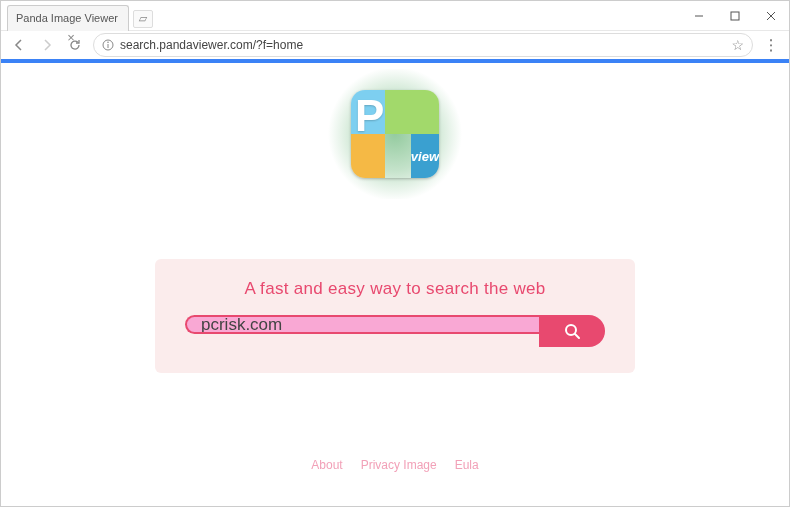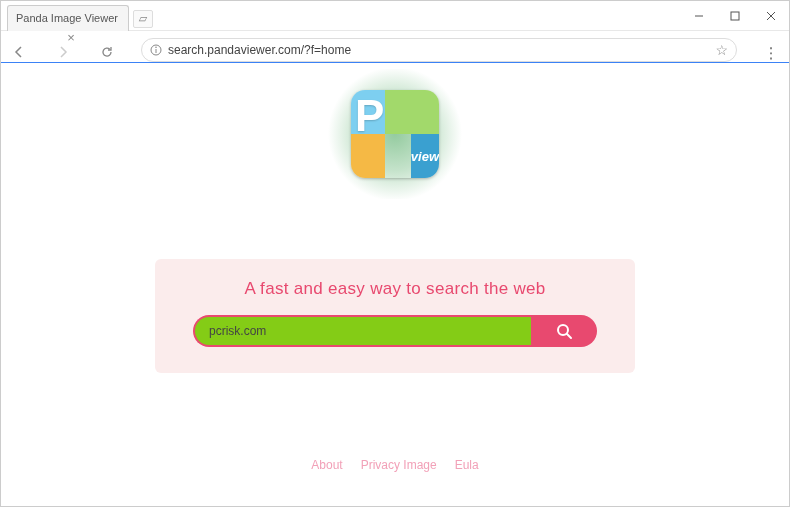--- a/index.html
+++ b/index.html
@@ -8,45 +8,45 @@
 
 .titlebar { height: 30px; background: #fff; display: flex; align-items: center; border-bottom: 1px solid #e8e8e8; }
 .tab { display: flex; align-items: center; height: 26px; margin-left: 6px; margin-top: 4px; padding: 0 10px 0 8px; border: 1px solid #ccc; border-bottom: none; border-radius: 3px 3px 0 0; font-size: 11px; color: #555; background: #f5f5f5; gap: 6px; flex-direction: column; }
 .tab-favicon { width: 14px; height: 14px; }
 .tab-close { margin-left: 8px; font-size: 13px; color: #888; cursor: pointer; }
 .new-tab { margin-left: 4px; margin-top: 6px; width: 20px; height: 18px; display: flex; align-items: center; justify-content: center; color: #888; font-size: 11px; border: 1px solid #ddd; border-radius: 2px; background: #fafafa; }
 .win-controls { margin-left: auto; display: flex; height: 100%; }
 .win-btn { width: 36px; display: flex; align-items: center; justify-content: center; color: #555; font-size: 11px; }
 
 
-.addrbar { height: 32px; display: flex; align-items: flex-end; padding: 0 8px; border-bottom: 1px solid #3b82f6; gap: 24px; }
+.addrbar { height: 32px; display: flex; align-items: center; padding: 0 8px; border-bottom: 4px solid #3b82f6; gap: 8px; }
 .nav-btn { width: 20px; height: 20px; display: flex; align-items: center; justify-content: center; color: #888; font-size: 13px; }
 .addrfield { flex: 1; height: 24px; border: 1px solid #ddd; border-radius: 12px; display: flex; align-items: center; padding: 0 8px; font-size: 12px; color: #666; gap: 6px; }
 .addrfield input { flex: 1; border: none; outline: none; font-size: 12px; color: #444; background: transparent; }
 .star { color: #888; font-size: 14px; }
 .menu-dots { width: 20px; color: #666; font-size: 15px; text-align: center; }
 
 
 .page { position: relative; height: calc(100% - 62px); background: #fff; display: flex; flex-direction: column; align-items: center; }
 
 .logo-wrap { margin-top: 6px; position: relative; }
 .glow { width: 160px; height: 130px; background: radial-gradient(circle, rgba(60,160,80,0.55) 0%, rgba(60,160,80,0.3) 35%, rgba(60,160,80,0) 65%); display: flex; align-items: center; justify-content: center; }
 .logo { width: 88px; height: 88px; border-radius: 14px; display: grid; grid-template-columns: 1fr 1fr; grid-template-rows: 1fr 1fr; overflow: hidden; box-shadow: 0 1px 3px rgba(0,0,0,0.25); }
 .logo div { display: flex; align-items: center; justify-content: center; }
 .q1 { background: #7dcff0; }
 .q2 { background: #a2d96b; }
 .q3 { background: #f5b945; }
 .q4 { background: #3aa0d0; margin-left: 26px; }
 .p-letter { position: absolute; left: 40px; top: 22px; font-size: 44px; font-weight: 700; color: #fff; font-family: Arial; text-shadow: 0 1px 2px rgba(0,0,0,0.2); }
 .view-text { font-size: 13px; color: #fff; font-weight: 600; font-style: italic; }
 
-.search-card { margin-top: 60px; width: 480px; background: #fbecec; border-radius: 6px; padding: 20px 38px 26px; text-align: center; }
+.search-card { margin-top: 60px; width: 480px; background: #fbecec; border-radius: 6px; padding: 20px 30px 26px; text-align: center; }
 .tagline { color: #e8496f; font-size: 17px; font-weight: 400; margin-bottom: 16px; letter-spacing: 0.3px; }
 .search-row { display: flex; align-items: stretch; }
-.search-input { flex: 1; height: 32px; border: 2px solid #e8496f; border-right: none; border-radius: 16px 0 0 16px; padding: 0 14px; font-size: 12px; outline: none; background: #84cc16; color: #444; }
+.search-input { flex: 1; height: 19px; border: 2px solid #e8496f; border-right: none; border-radius: 16px 0 0 16px; padding: 0 14px; font-size: 17px; outline: none; background: #f9a8d4; color: #444; }
 .search-btn { width: 66px; height: 32px; background: #e8496f; border: none; border-radius: 0 16px 16px 0; display: flex; align-items: center; justify-content: center; cursor: pointer; }
 
 .footer-links { margin-top: 72px; display: flex; gap: 18px; font-size: 12px; }
 .footer-links a { color: #f2a1b8; text-decoration: none; margin-top: 13px; }
 </style>
 </head>
 <body>
 
 <div class="titlebar">
   <div class="tab">

